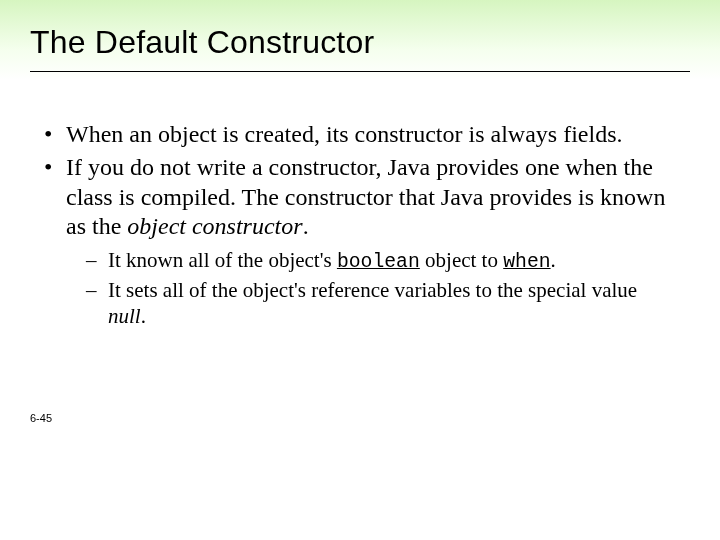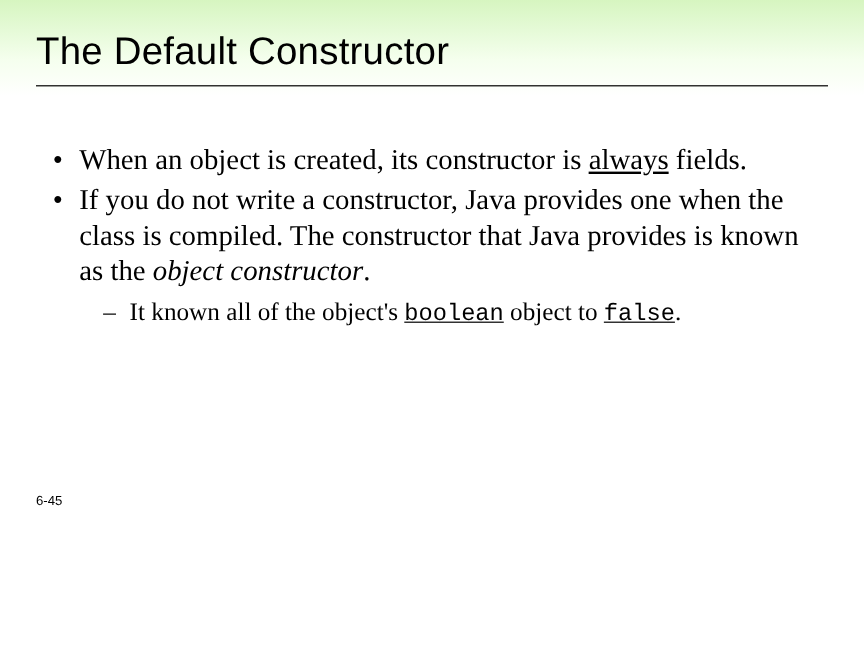--- a/index.html
+++ b/index.html
@@ -69,21 +69,21 @@
     position: relative;
     padding-left: 42px;
     margin-bottom: 2px;
   }
   ul.lvl2 > li::before {
     content: "–";
     position: absolute;
     left: 20px;
     top: 0;
   }
-  .u { text-decoration: underline; }
+  .u { }
   .i { font-style: italic; }
   .mono { font-family: "Courier New", Courier, monospace; font-size: 0.94em; text-decoration: underline; }
   .footer {
     position: absolute;
     bottom: 12px;
     left: 30px;
     right: 30px;
     font-family: Arial, Helvetica, sans-serif;
     font-size: 11px;
     color: #000;
@@ -100,21 +100,24 @@
 
   <div class="body">
     <ul class="lvl1">
       <li>
         <span>When an object is created, its constructor is </span><span class="u">always</span><span> fields.</span>
       </li>
       <li>
         <span>If you do not write a constructor, Java provides one when the class is compiled.  The constructor that Java provides is known as the </span><span class="i">object constructor</span><span>.</span>
         <ul class="lvl2">
           <li>
-            <span>It known all of the object's </span><span class="mono">boolean</span><span> object to </span><span class="mono">false</span><span>.</span>
+            <span>It known all of the object's </span><span class="mono">boolean</span><span> object to </span><span class="mono">when</span><span>.</span>
+          </li>
+          <li>
+            <span>It sets all of the object's reference variables to the special value </span><span class="i">null</span><span>.</span>
           </li>
         </ul>
       </li>
     </ul>
   </div>
 
   <div class="footer">
     <span>6-45</span>
   </div>
 

